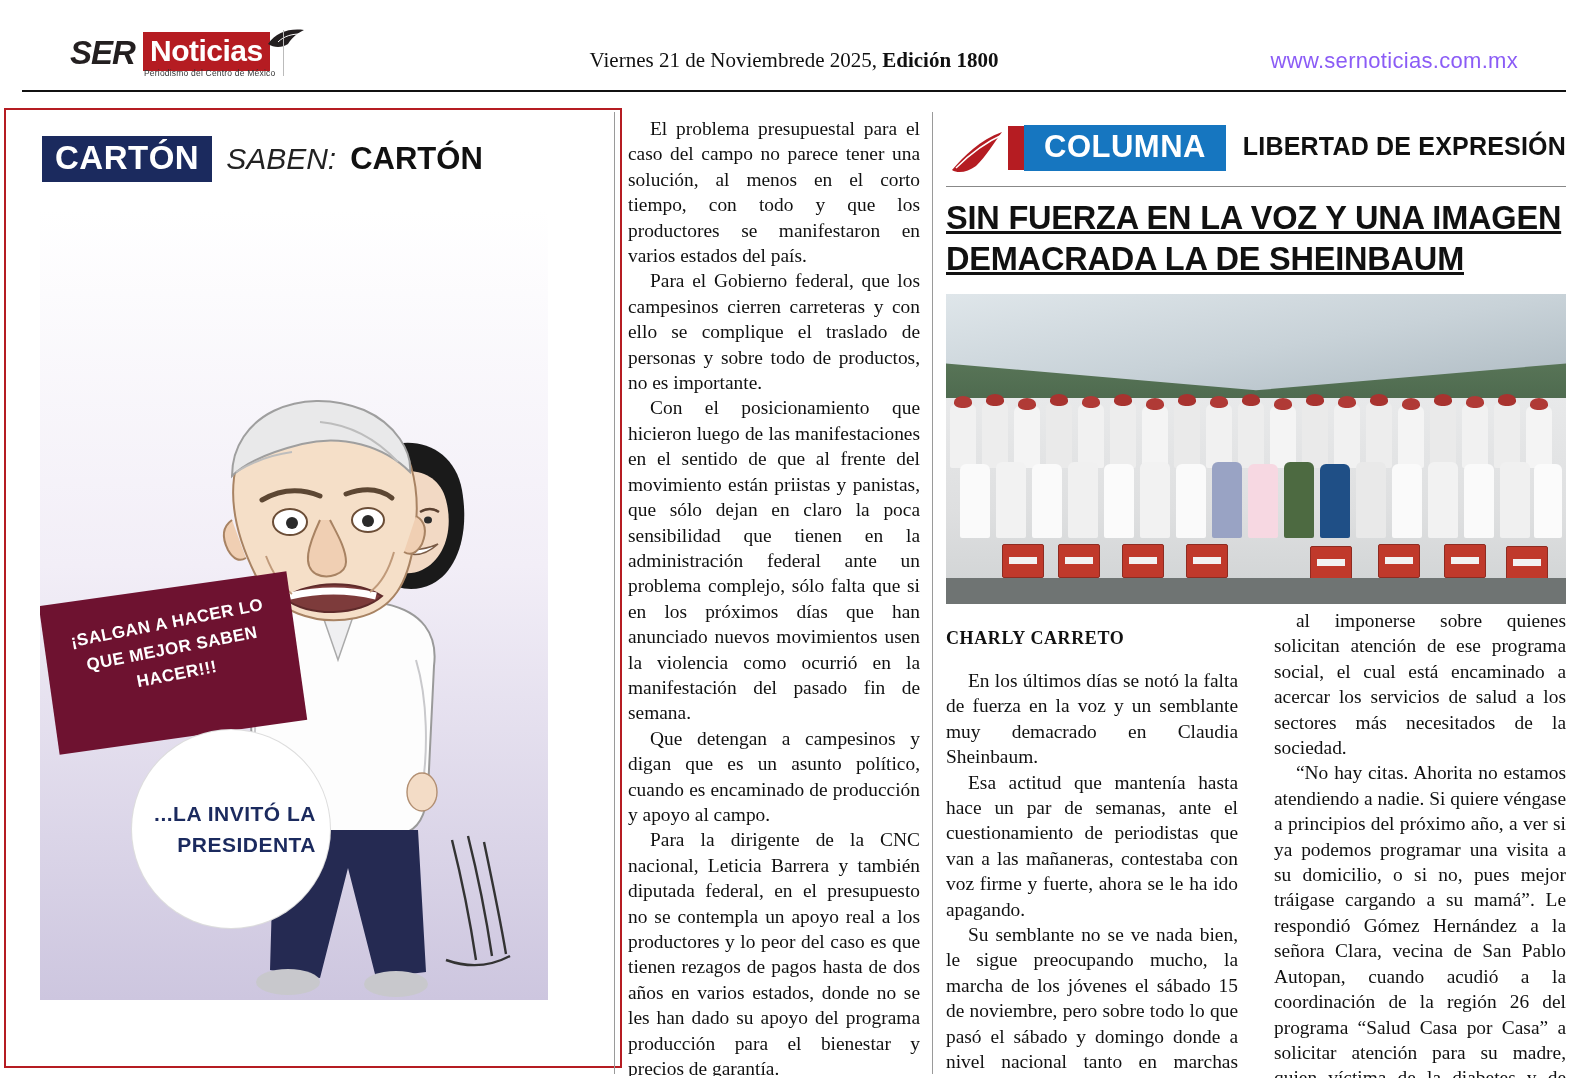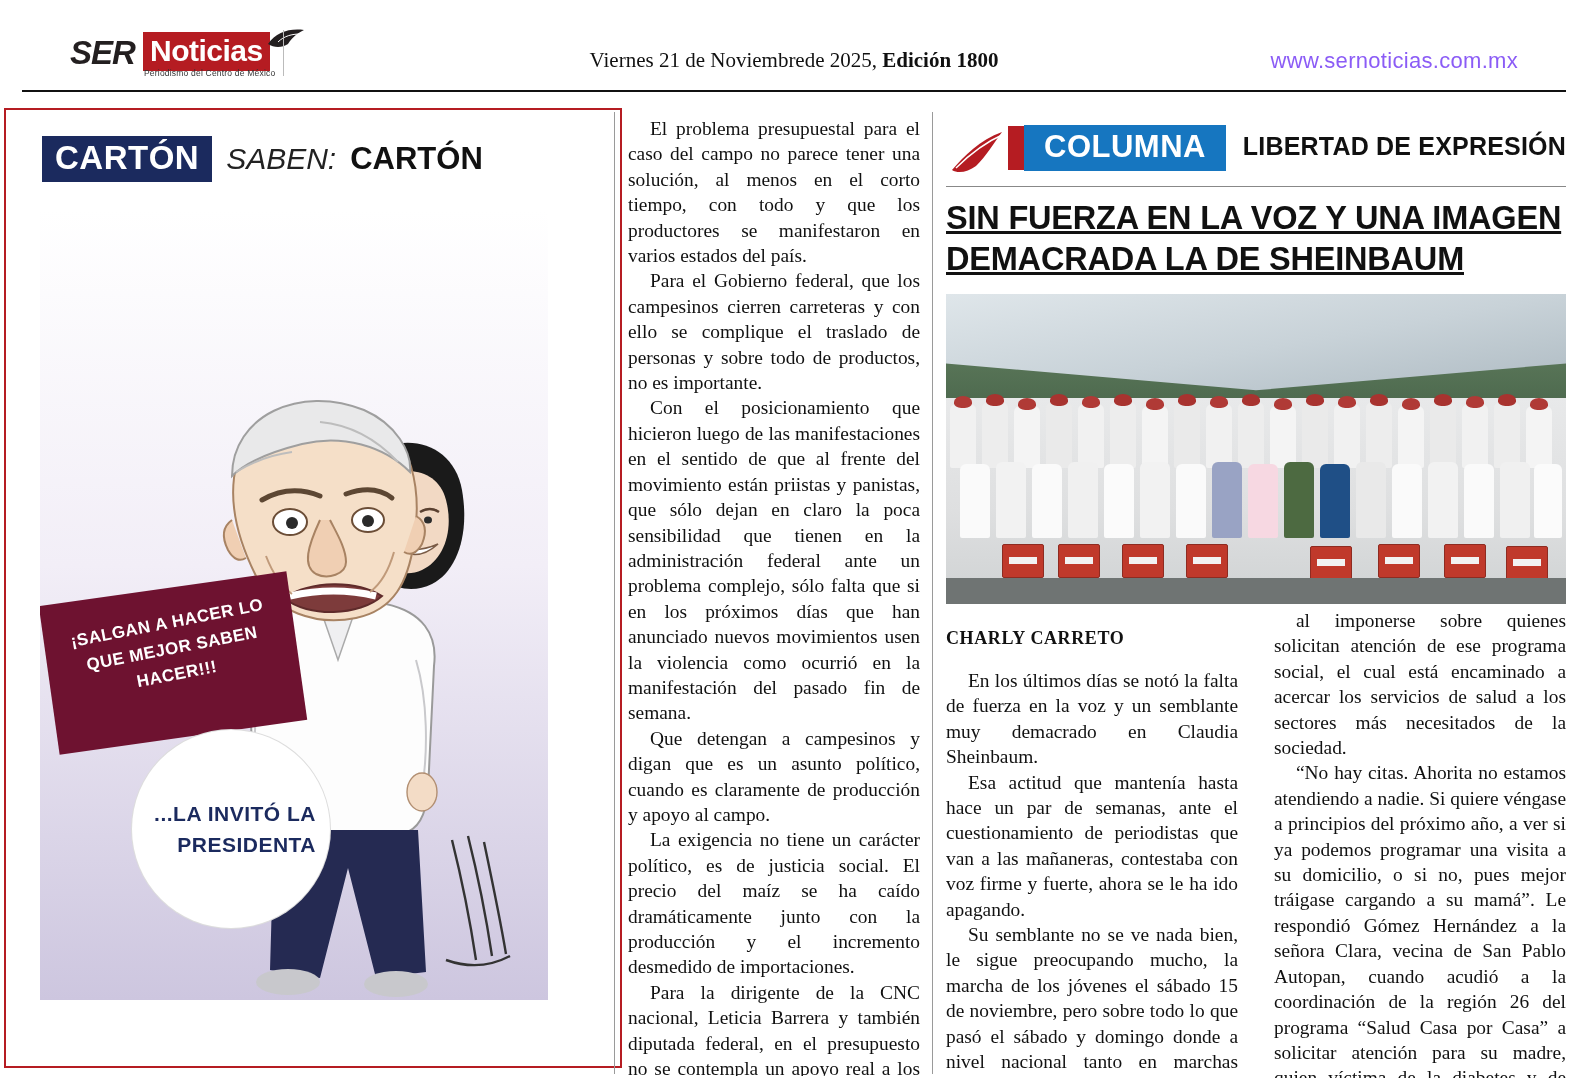--- a/index.html
+++ b/index.html
@@ -472,22 +472,21 @@
     </div>
   </div>
 
   <div class="vrule vrule-1"></div>
   <div class="vrule vrule-2"></div>
 
   <div class="center-col">
     <p>El problema presupuestal para el caso del campo no parece tener una solución, al menos en el corto tiempo, con todo y que los productores se manifestaron en varios estados del país.</p>
     <p>Para el Gobierno federal, que los campesinos cierren carreteras y con ello se complique el traslado de personas y sobre todo de productos, no es importante.</p>
     <p>Con el posicionamiento que hicieron luego de las manifestaciones en el sentido de que al frente del movimiento están priistas y panistas, que sólo dejan en claro la poca sensibilidad que tienen en la administración federal ante un problema complejo, sólo falta que si en los próximos días que han anunciado nuevos movimientos usen la violencia como ocurrió en la manifestación del pasado fin de semana.</p>
-    <p>Que detengan a campesinos y digan que es un asunto político, cuando es claramente de producción y apoyo al campo.</p>
-    <p>La exigencia no tiene un carácter político, es de justicia social. El precio del maíz se ha caído dramáticamente junto con la producción y el incremento desmedido de importaciones.</p>
+    <p>Que detengan a campesinos y digan que es un asunto político, cuando es encaminado de producción y apoyo al campo.</p>
     <p>Para la dirigente de la CNC nacional, Leticia Barrera y también diputada federal, en el presupuesto no se contempla un apoyo real a los productores y lo peor del caso es que tienen rezagos de pagos hasta de dos años en varios estados, donde no se les han dado su apoyo del programa producción para el bienestar y precios de garantía.</p>
 
   </div>
 
   <div class="right-col">
 
     <div class="col-header">
       <svg class="quill" viewBox="0 0 86 56">
         <path d="M6 50 C18 36, 34 20, 56 12 C46 26, 40 36, 30 46 C22 52, 12 54, 6 50 Z" fill="#b51c22"></path>
         <path d="M10 48 C24 34, 40 22, 58 14" stroke="#fff" stroke-width="1.4" fill="none"></path>

